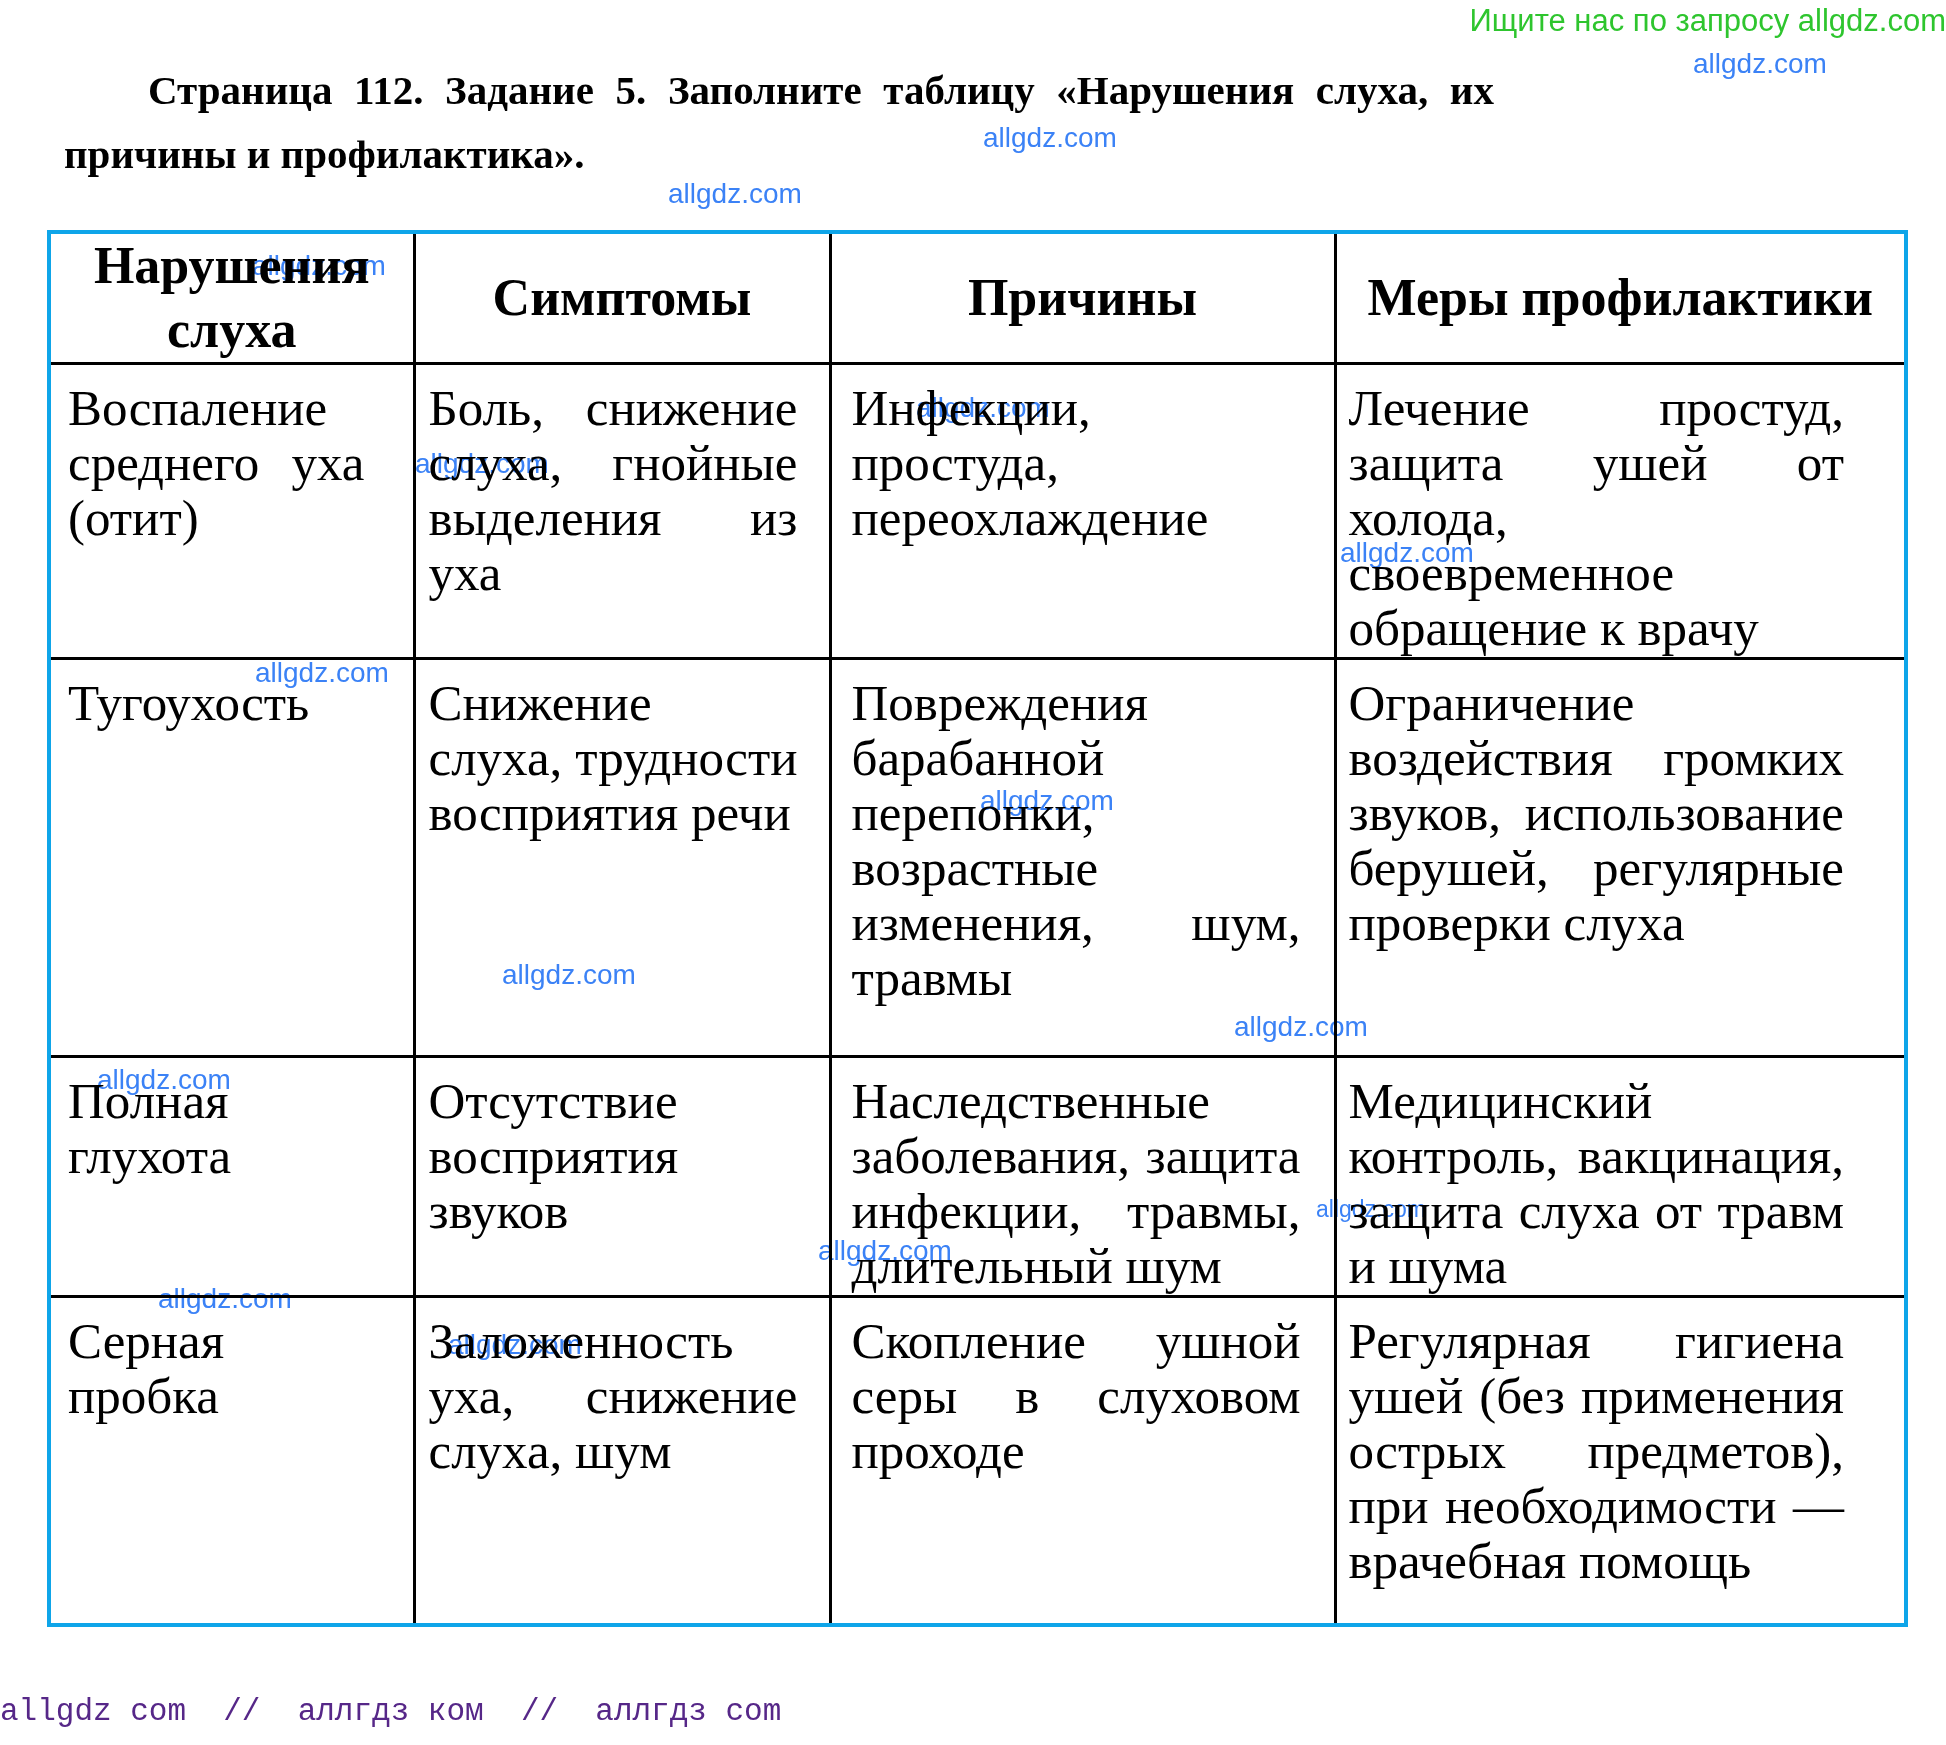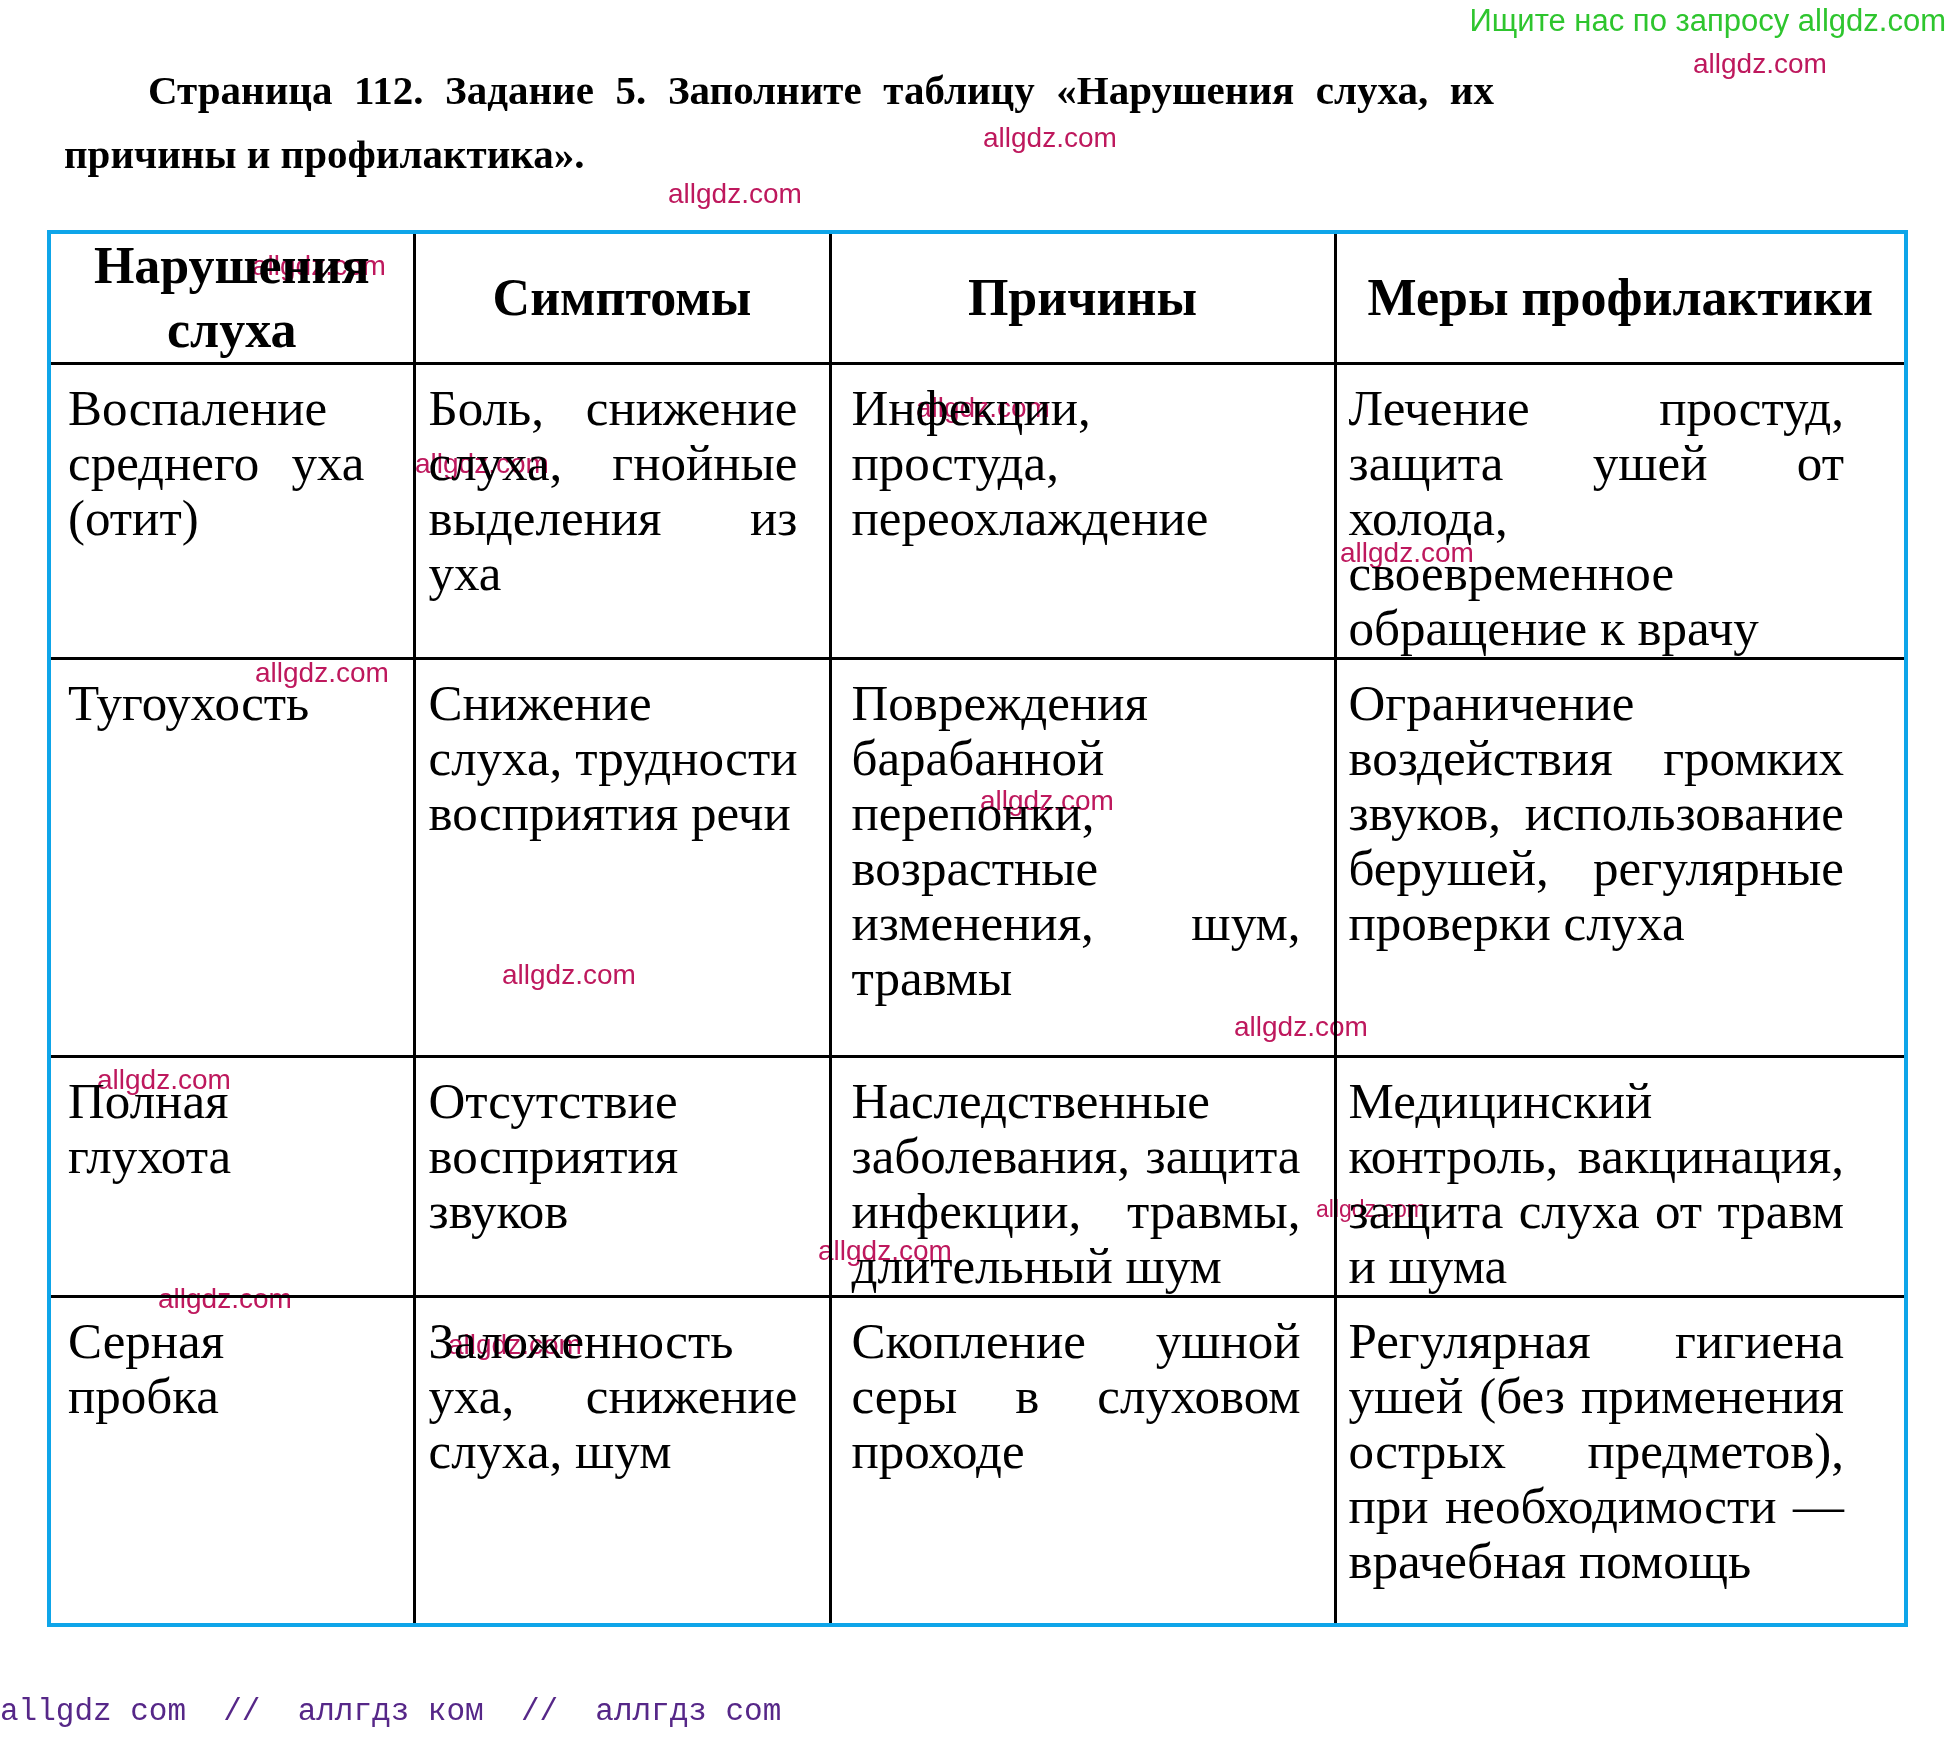--- a/index.html
+++ b/index.html
@@ -26,21 +26,21 @@
     font-weight:bold;
     font-size:41px;
     line-height:64px;
     text-align:justify;
     text-indent:84px;
   }
   .wm{
     position:absolute;
     font-family:"Liberation Sans", sans-serif;
     font-size:28px;
-    color:#be185d;
+    color:#3b82f6;
     white-space:nowrap;
   }
   .wm.small{ font-size:23px; }
   table.grid{
     position:absolute;
     left:47px; top:230px;
     border-collapse:collapse;
     table-layout:fixed;
     width:1857px;
     border:4px solid #0ea5e9;

